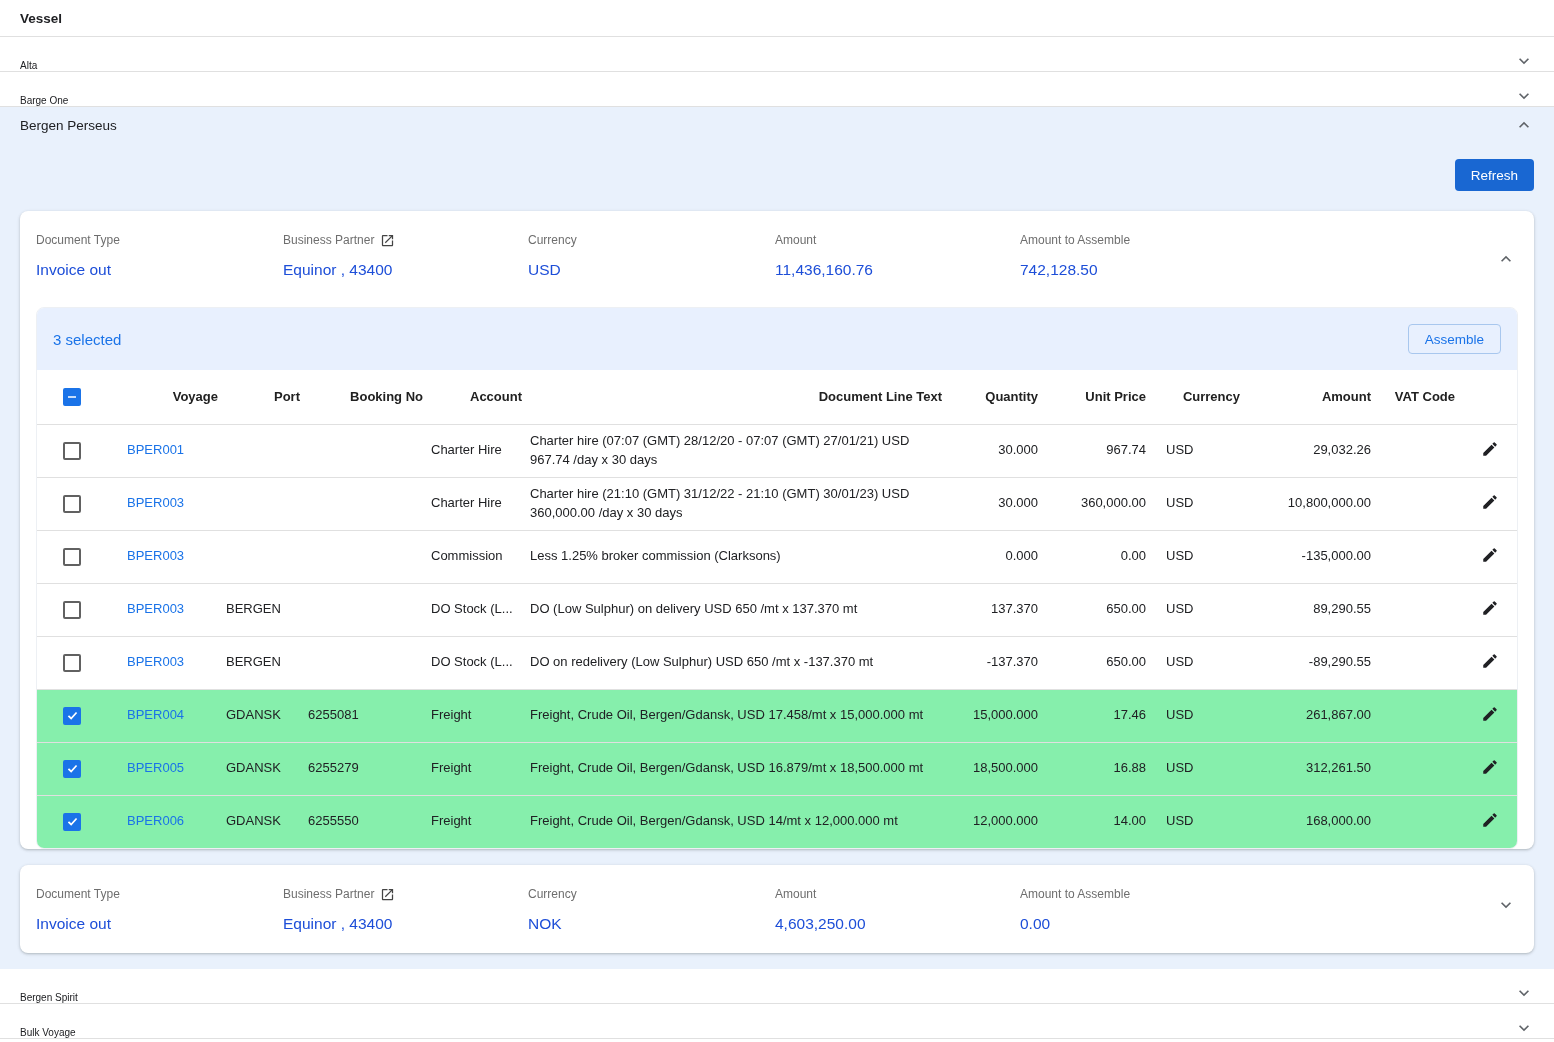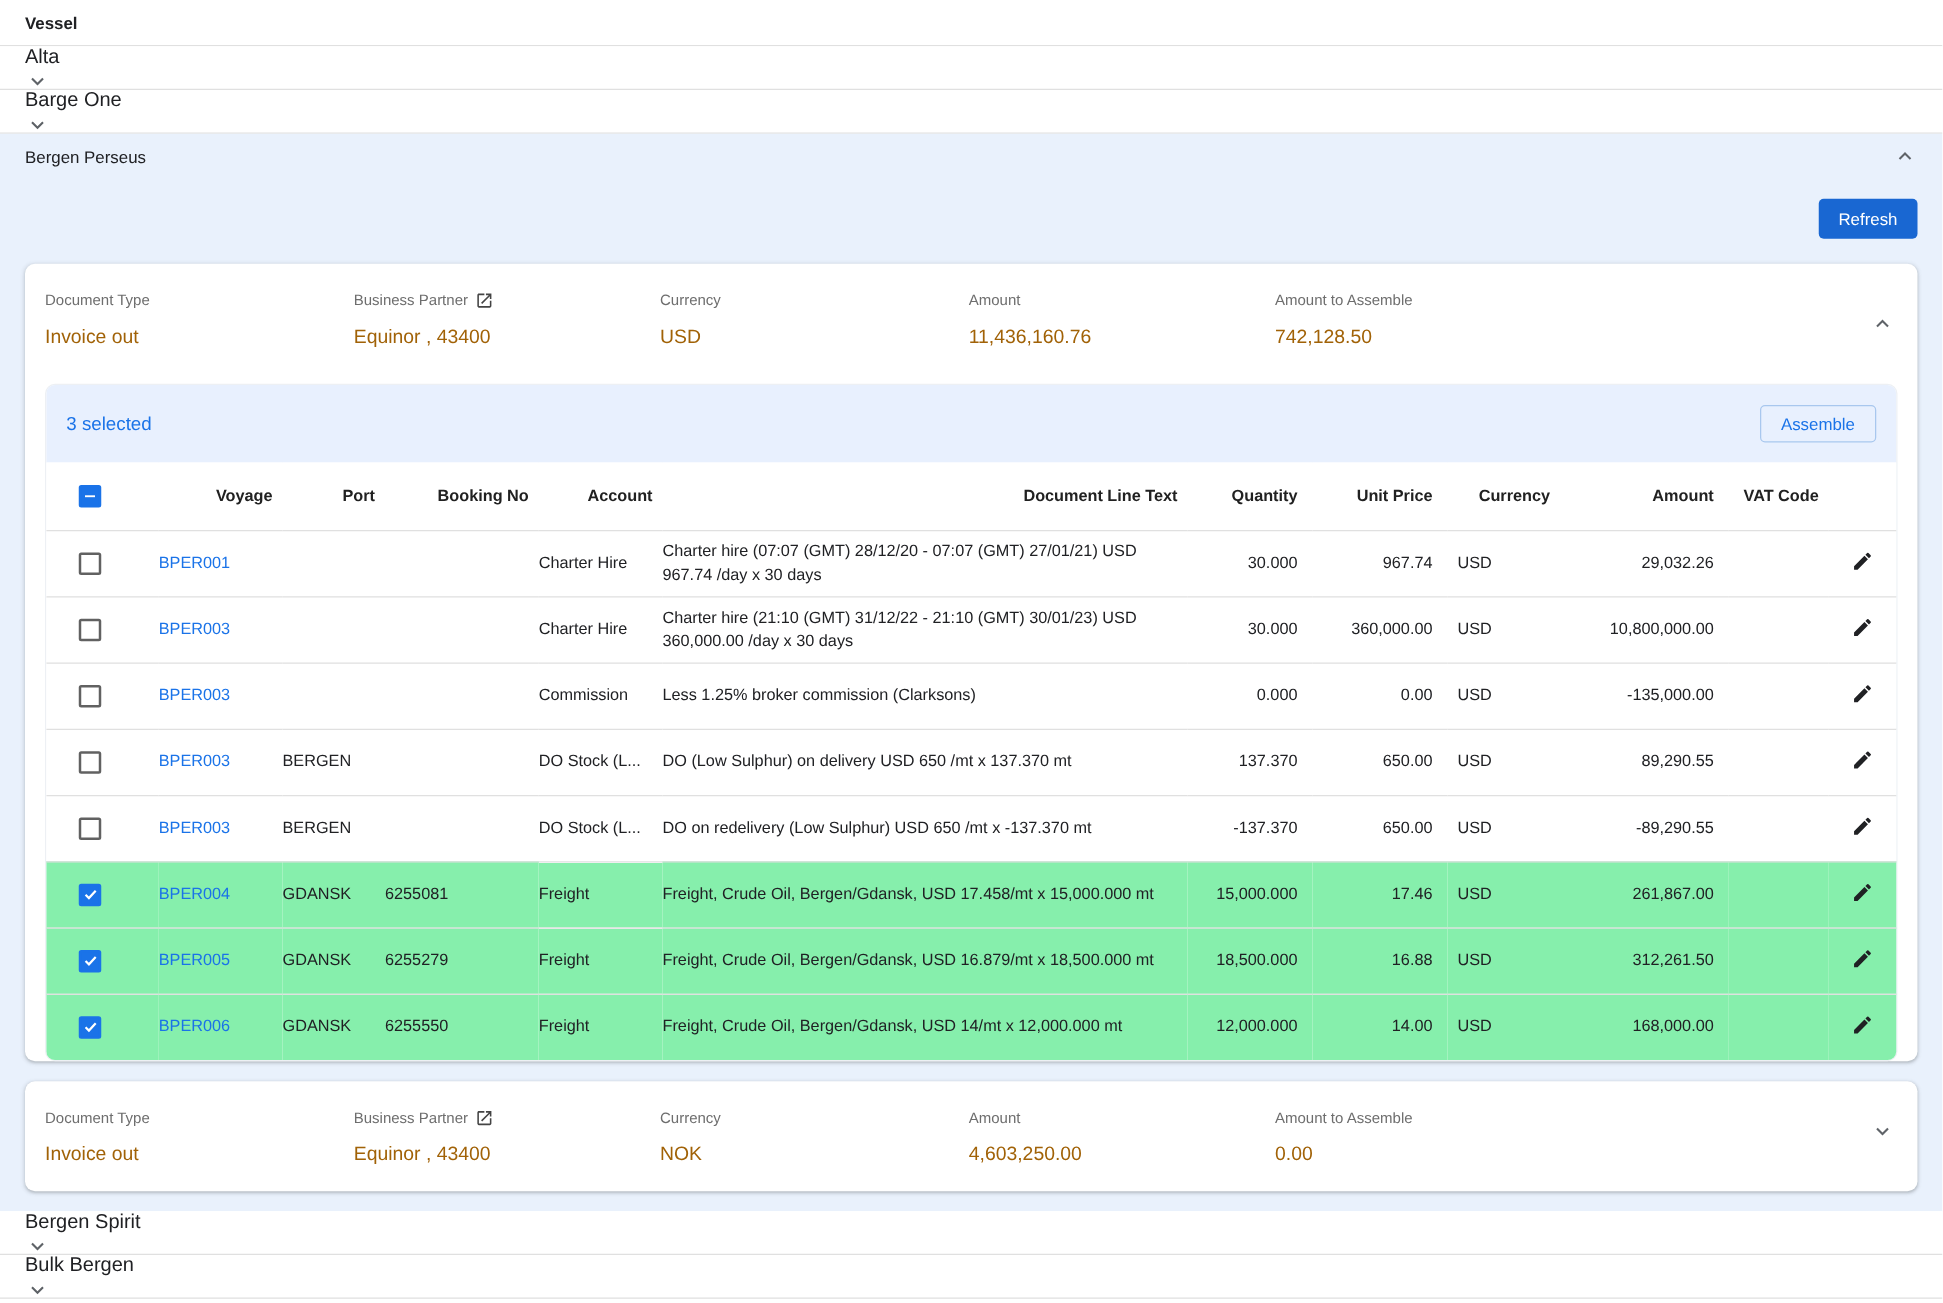--- a/index.html
+++ b/index.html
@@ -2,42 +2,42 @@
 <html><head>
 <meta charset="utf-8">
 <style>
   * { box-sizing: border-box; }
   body { margin: 0; background: #fff; font-family: "Liberation Sans", sans-serif; color: #202124; }
   .page { width: 1554px; min-height: 1042px; background: #fff; }
 
   
   .list-header { height: 37px; display: flex; align-items: center; padding: 0 20px;
     border-bottom: 1px solid #e0e0e0; font-weight: bold; font-size: 13.5px; }
-  .acc-row { height: 35px; display: flex; align-items: flex-start; justify-content: space-between;
-    padding: 0 20px; border-bottom: 1px solid #e0e0e0; font-size: 16px; background: #fff; cursor: pointer; flex-direction: column; }
+  .acc-row { height: 35px; display: flex; align-items: flex-end; justify-content: space-between;
+    padding: 0 20px; border-bottom: 1px solid #e0e0e0; font-size: 10px; background: #fff; cursor: pointer; }
   .acc-row .chev, .panel-head .chev { display: flex; align-items: center; }
 
   
   .panel { background: #e9f1fc; padding-bottom: 16px; }
   .panel-head { height: 36px; display: flex; align-items: center; justify-content: space-between;
     padding: 0 20px; font-size: 13.5px; cursor: pointer; }
   .refresh-row { display: flex; justify-content: flex-end; padding: 16px 20px 0; align-items: flex-end; }
   .btn-refresh { background: #1967d2; color: #fff; border: none; border-radius: 4px; height: 32px;
     padding: 0 16px; font-size: 13.5px; font-family: inherit; cursor: pointer; }
 
   .card { background: #fff; border-radius: 8px; margin: 0 20px;
     box-shadow: 0 1px 2px rgba(60,64,67,.2), 0 1px 3px 1px rgba(60,64,67,.1); }
   .card-usd { margin-top: 20px; }
   .card-nok { margin-top: 16px; padding-bottom: 2px; }
 
   .doc-summary { display: flex; align-items: center; padding: 21px 48px 28px 16px; position: relative; }
   .field { padding-right: 10px; }
   .f-doc { width: 247px; } .f-bp { width: 245px; } .f-cur { width: 247px; } .f-amt { width: 245px; } .f-ata { flex: 1; }
   .field .lbl { font-size: 12px; color: #6e6e6e; display: flex; align-items: center; gap: 6px; height: 16px; }
-  .field .val { font-size: 15.5px; color: #a16207; margin-top: 13px; }
+  .field .val { font-size: 15.5px; color: #1d4ed8; margin-top: 13px; }
   .collapse-btn { position: absolute; right: 14px; top: 34px; background: none; border: none; padding: 4px; cursor: pointer; }
   .card-nok .doc-summary { padding-bottom: 18px; }
   .card-nok .collapse-btn { top: 26px; }
 
   
   .sel-region { margin: 0 16px 14px; border-radius: 8px; overflow: hidden; border: 1px solid #edf0f4; }
   .sel-toolbar { background: #e8f0fe; height: 62px; display: flex; align-items: center;
     justify-content: space-between; padding: 0 16px 0 16px; }
   .sel-count { color: #1a73e8; font-size: 15px; }
   .btn-assemble { background: transparent; border: 1px solid #a8c7ee; color: #1a73e8; border-radius: 4px;
@@ -394,21 +394,21 @@
   <div class="acc-row">
     <span>Bergen Spirit</span>
     <span class="chev">
       <svg width="20" height="20" viewBox="0 0 24 24" fill="#5f6368">
           <path d="M7.41 8.59 12 13.17l4.59-4.58L18 10l-6 6-6-6z"></path>
         </svg>
     </span>
   </div>
 
   <div class="acc-row">
-    <span>Bulk Bergen</span>
+    <span>Bulk Voyage</span>
     <span class="chev">
       <svg width="20" height="20" viewBox="0 0 24 24" fill="#5f6368">
           <path d="M7.41 8.59 12 13.17l4.59-4.58L18 10l-6 6-6-6z"></path>
         </svg>
     </span>
   </div>
 
 </div>
 
 </body></html>

